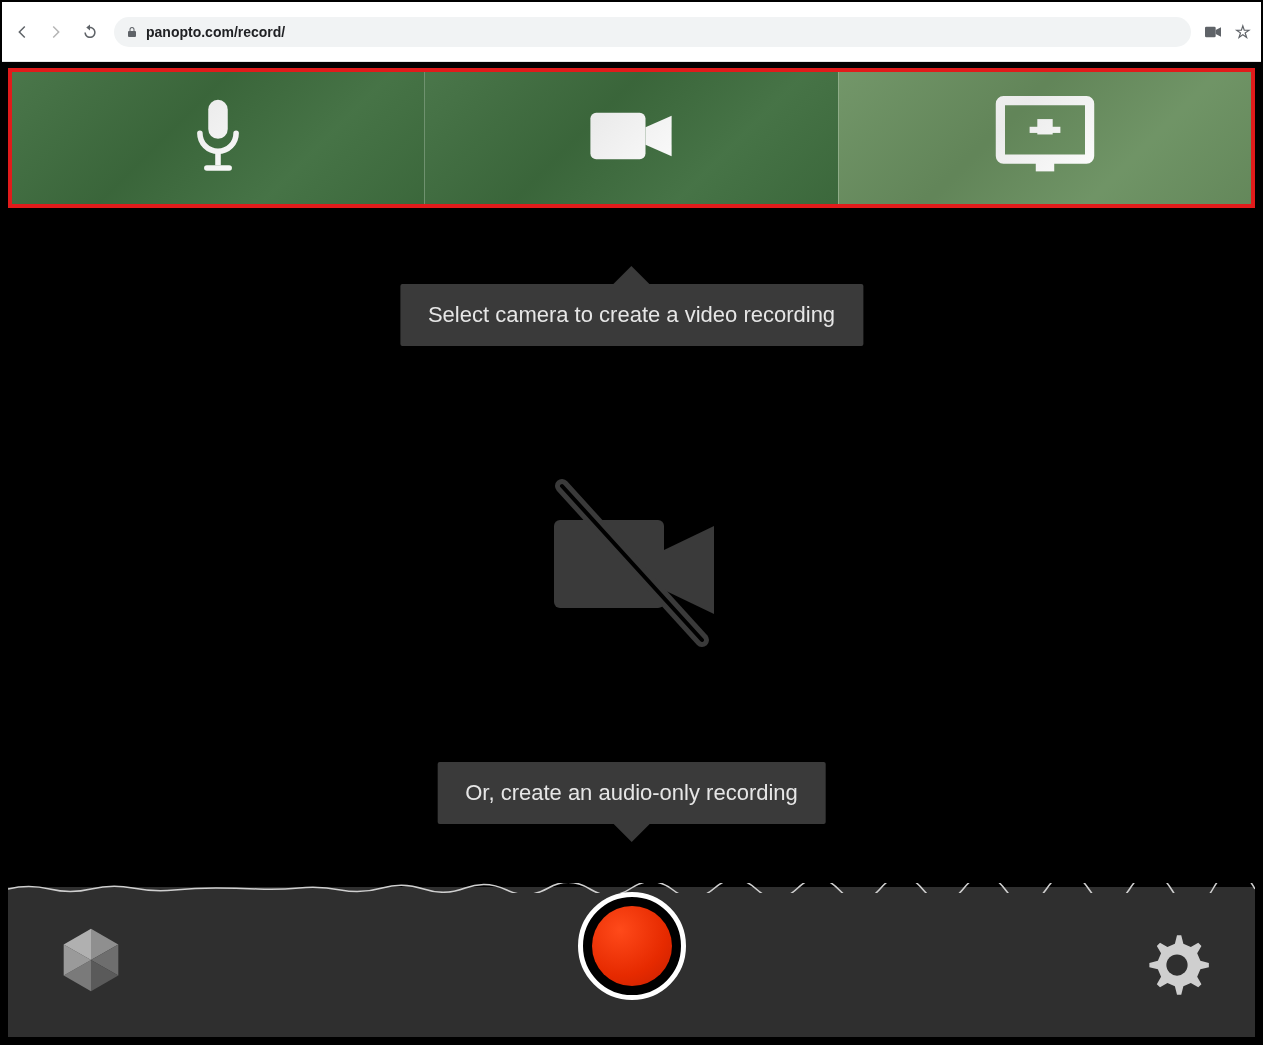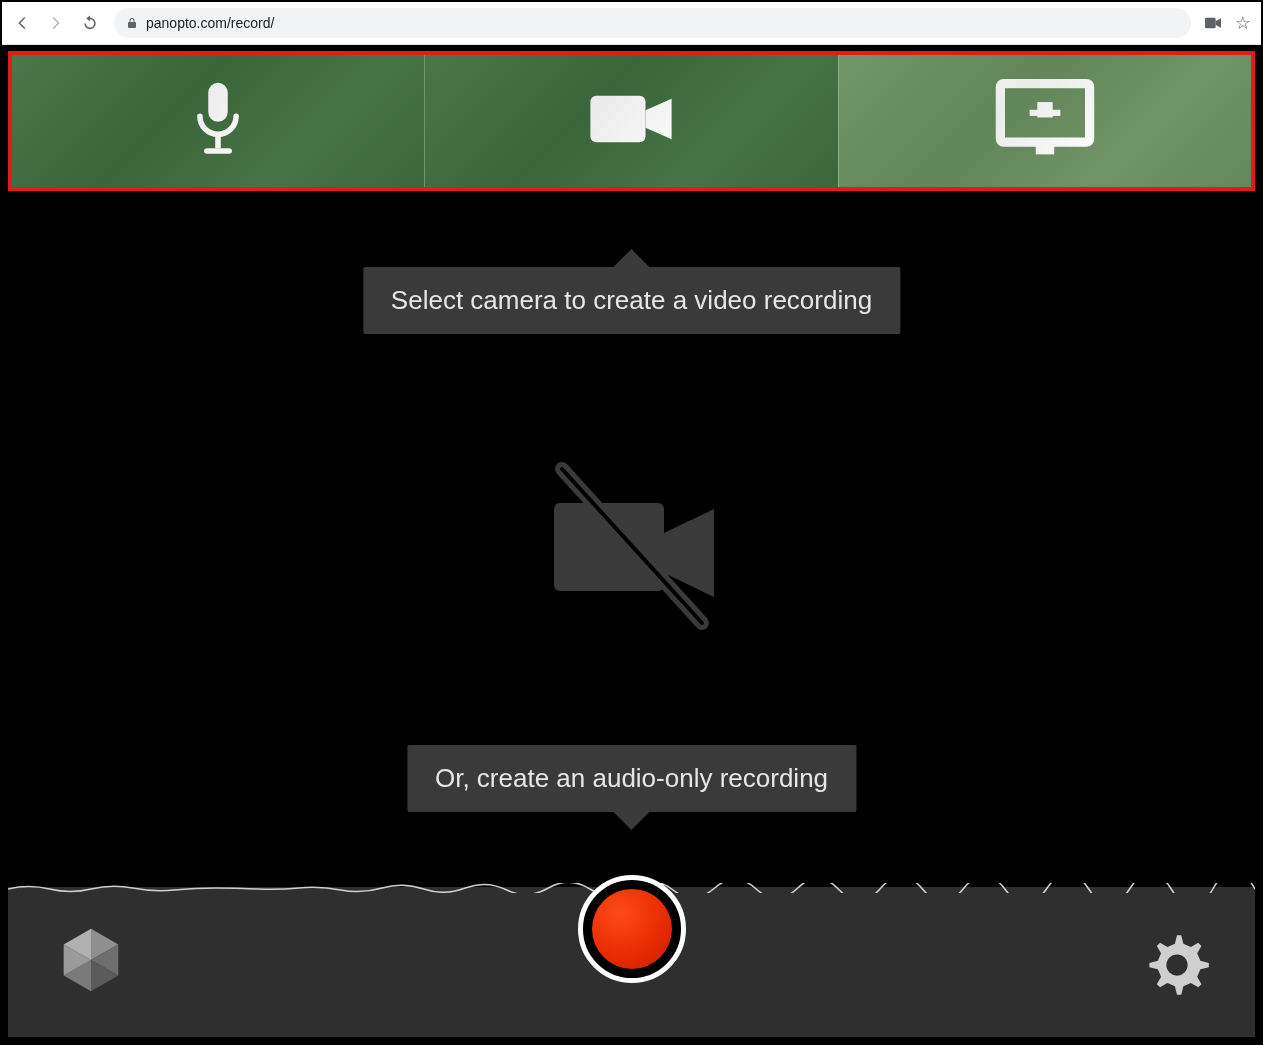--- a/index.html
+++ b/index.html
@@ -1,27 +1,28 @@
 <!DOCTYPE html>
 <html><head>
 <meta charset="utf-8">
 <style>
   * { box-sizing: border-box; margin: 0; padding: 0; }
   html, body { width: 1263px; height: 1045px; font-family: "Segoe UI", Arial, sans-serif; overflow: hidden; }
   body { background: #fff; display: flex; flex-direction: column; border: 2px solid #000; }
 
   
   .browser-bar {
-    height: 43px;
+    height: 60px;
     background: #fff;
     display: flex;
     align-items: center;
     padding: 0 10px;
     gap: 14px;
     border-bottom: 1px solid #e5e5e5;
+    font-weight: bold;
   }
   .nav-btn { width: 20px; height: 20px; display:flex; align-items:center; justify-content:center; color:#5f6368; cursor:pointer; }
   .nav-btn.dimmed { color:#b5b5b5; }
   .addr-box { flex:1; height:30px; background:#f1f3f4; border-radius:15px; display:flex; align-items:center; padding:0 12px; gap:8px; }
   .lock { width:12px; height:12px; }
   .url-text { font-size:14px; color:#202124; }
   .ext-icon { width:16px; height:14px; color:#5f6368; }
   .star { font-size:18px; color:#5f6368; }
 
   
@@ -59,21 +60,21 @@
   .stage {
     position:absolute; top:150px; left:6px; right:6px; bottom:6px;
     background:#000;
   }
 
   
   .tooltip {
     position:absolute;
     background:#3a3a3a;
     color:#e6e6e6;
-    font-size:26px;
+    font-size:22px;
     padding:18px 28px;
     border-radius:2px;
   }
   .tooltip.top {
     top:72px; left:50%; transform:translateX(-50%);
   }
   .tooltip.top::before{
     content:""; position:absolute; top:-18px; left:50%; transform:translateX(-50%);
     border:18px solid transparent; border-bottom-color:#3a3a3a; border-top:none;
   }

